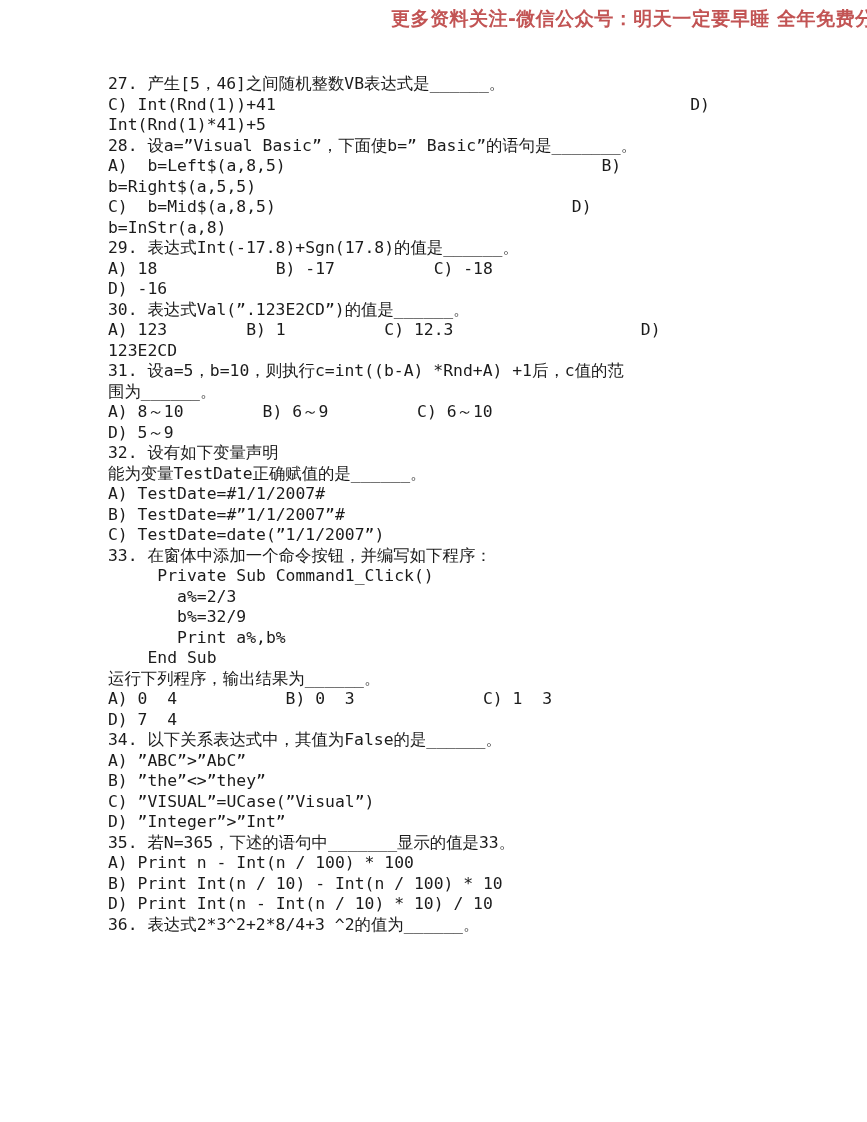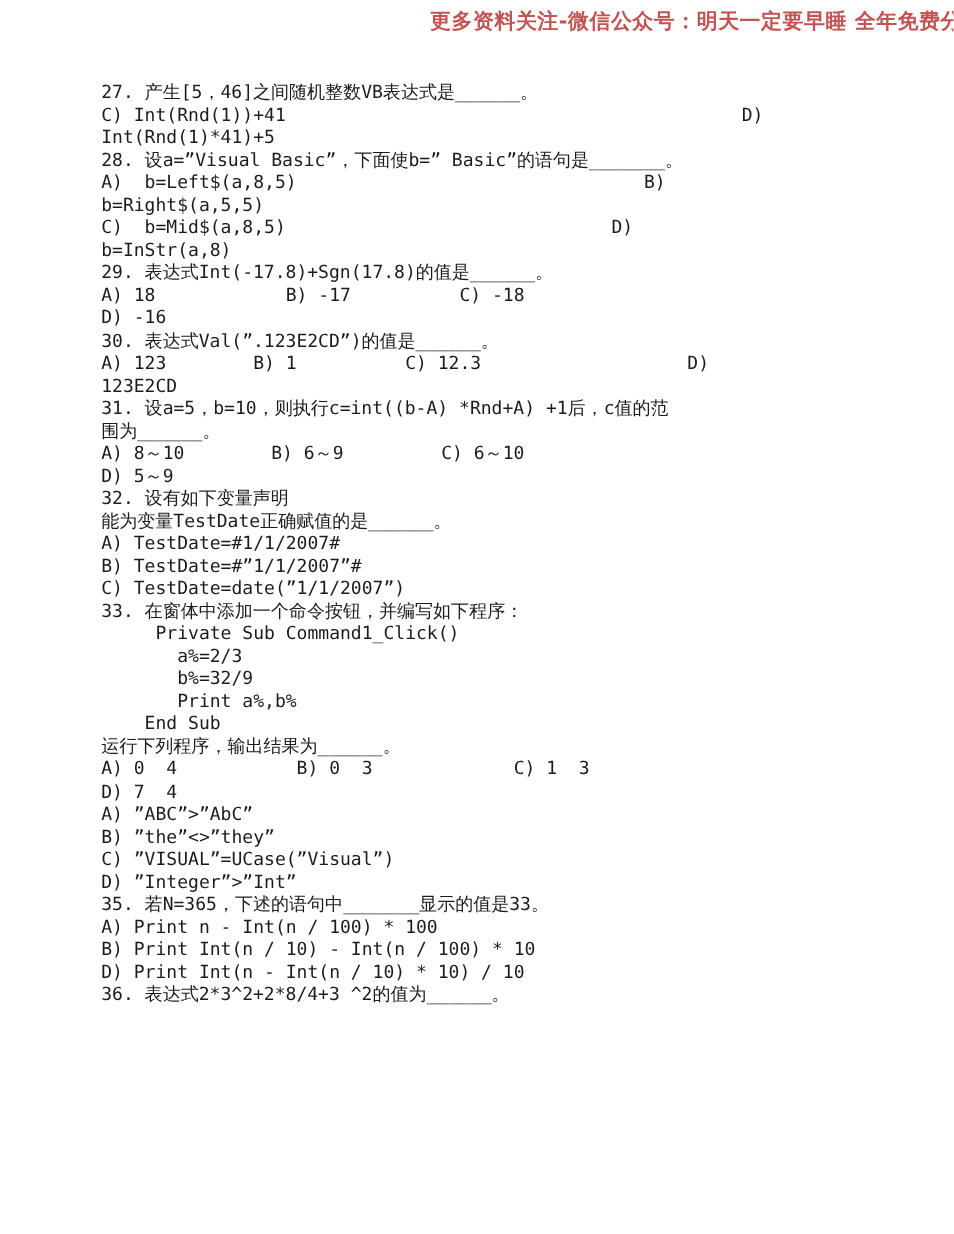--- a/index.html
+++ b/index.html
@@ -22,21 +22,21 @@
     width: 100%;
     text-align: right;
     font-family: "DejaVu Sans", "Liberation Sans", sans-serif;
     font-size: 19px;
     font-weight: bold;
     letter-spacing: 0.5px;
     padding-left: 27px;
   }
   .content {
     position: absolute;
-    left: 92px;
+    left: 108px;
     top: 74px;
     width: 680px;
     font-size: 16.4px;
     line-height: 20.5px;
     color: #1b1b1b;
   }
   .line {
     white-space: pre;
     height: 20.5px;
     overflow: visible;
@@ -73,20 +73,21 @@
       <div class="line">C) TestDate=date(”1/1/2007”)</div>
       <div class="line">33. 在窗体中添加一个命令按钮，并编写如下程序：</div>
       <div class="line">     Private Sub Command1_Click()</div>
       <div class="line">       a%=2/3</div>
       <div class="line">       b%=32/9</div>
       <div class="line">       Print a%,b%</div>
       <div class="line">    End Sub</div>
       <div class="line">运行下列程序，输出结果为______。</div>
       <div class="line">A) 0  4           B) 0  3             C) 1  3</div>
       <div class="line">D) 7  4</div>
+      <div class="line">34. 以下关系表达式中，其值为False的是______。</div>
       <div class="line">A) ”ABC”&gt;”AbC”</div>
       <div class="line">B) ”the”&lt;&gt;”they”</div>
       <div class="line">C) ”VISUAL”=UCase(”Visual”)</div>
       <div class="line">D) ”Integer”&gt;”Int”</div>
       <div class="line">35. 若N=365，下述的语句中_______显示的值是33。</div>
       <div class="line">A) Print n - Int(n / 100) * 100</div>
       <div class="line">B) Print Int(n / 10) - Int(n / 100) * 10</div>
       <div class="line">D) Print Int(n - Int(n / 10) * 10) / 10</div>
       <div class="line">36. 表达式2*3^2+2*8/4+3 ^2的值为______。</div>
     </div>

